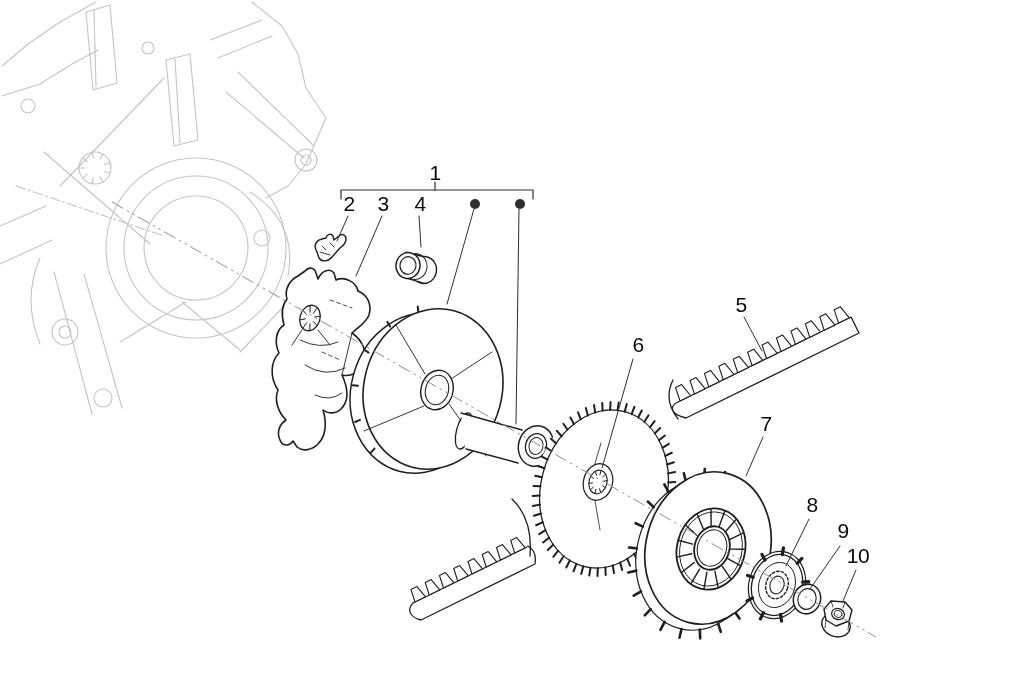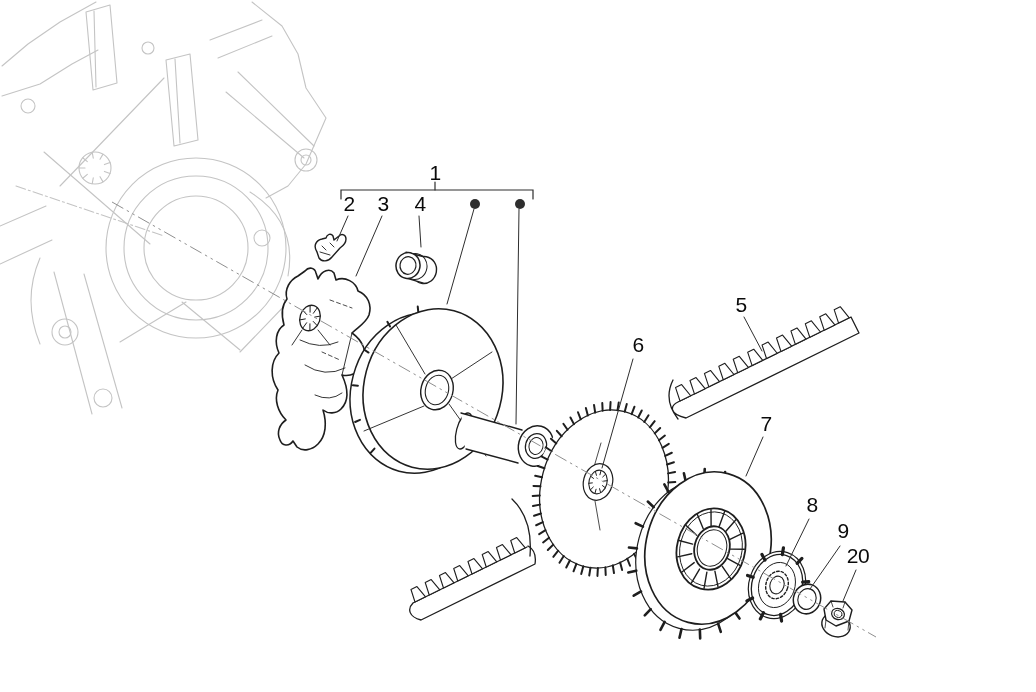--- a/index.html
+++ b/index.html
@@ -347,14 +347,14 @@
 
   <div class="callout" style="left:435px;top:173px">1</div>
   <div class="callout" style="left:349px;top:204px">2</div>
   <div class="callout" style="left:383px;top:204px">3</div>
   <div class="callout" style="left:420px;top:204px">4</div>
   <div class="callout" style="left:741px;top:305px">5</div>
   <div class="callout" style="left:638px;top:345px">6</div>
   <div class="callout" style="left:766px;top:424px">7</div>
   <div class="callout" style="left:812px;top:505px">8</div>
   <div class="callout" style="left:843px;top:531px">9</div>
-  <div class="callout" style="left:858px;top:556px">20</div>
+  <div class="callout" style="left:858px;top:556px">10</div>
 </div>
 
 </body></html>

